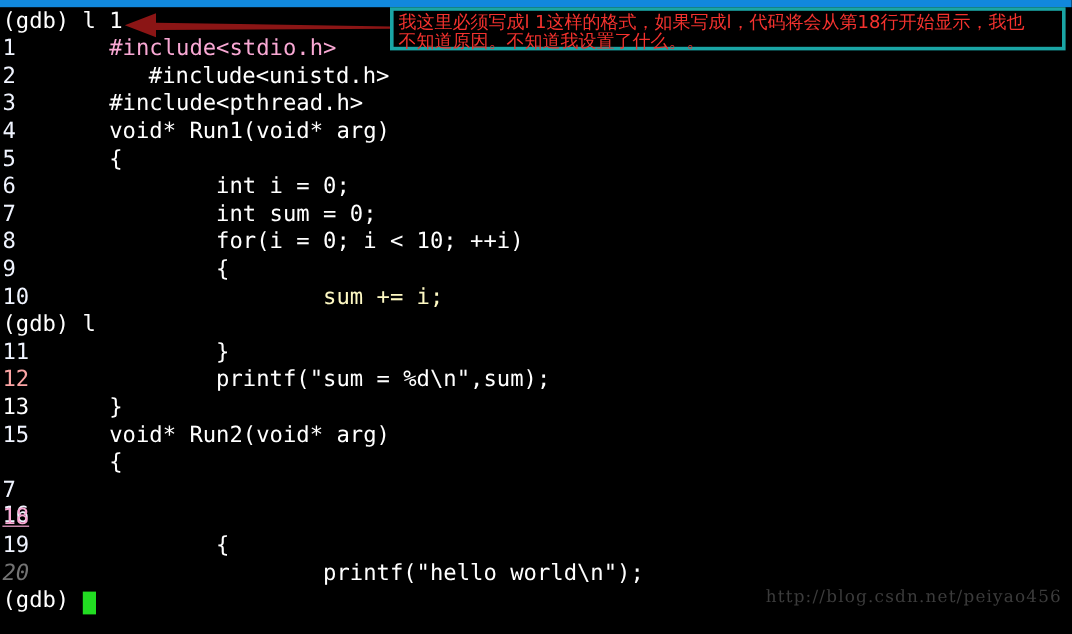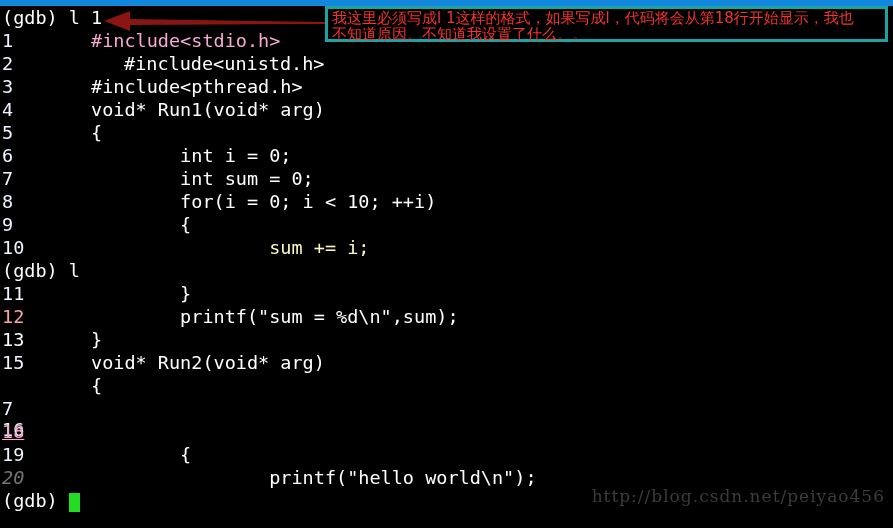--- a/index.html
+++ b/index.html
@@ -115,21 +115,21 @@
     letter-spacing: 0px;
   }
 
   
   .watermark {
     position: absolute;
     right: 8px;
     bottom: 22px;
     color: #3c3c3c;
     font-family: "DejaVu Serif", "Liberation Serif", serif;
-    font-size: 17px;
+    font-size: 14px;
     letter-spacing: 1px;
     white-space: pre;
   }
 </style>
 </head>
 <body>
 
 <div id="terminal">
 
   <div class="titlebar" style="background: rgb(17, 136, 221);"></div>

